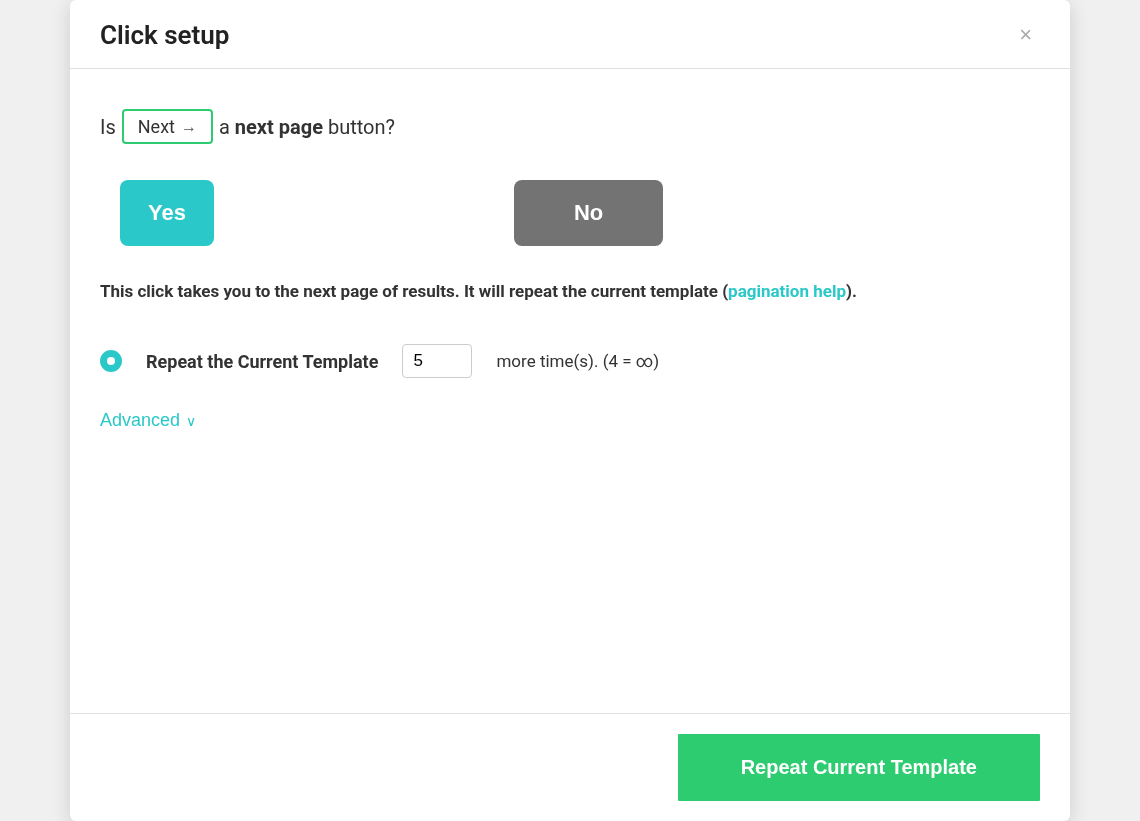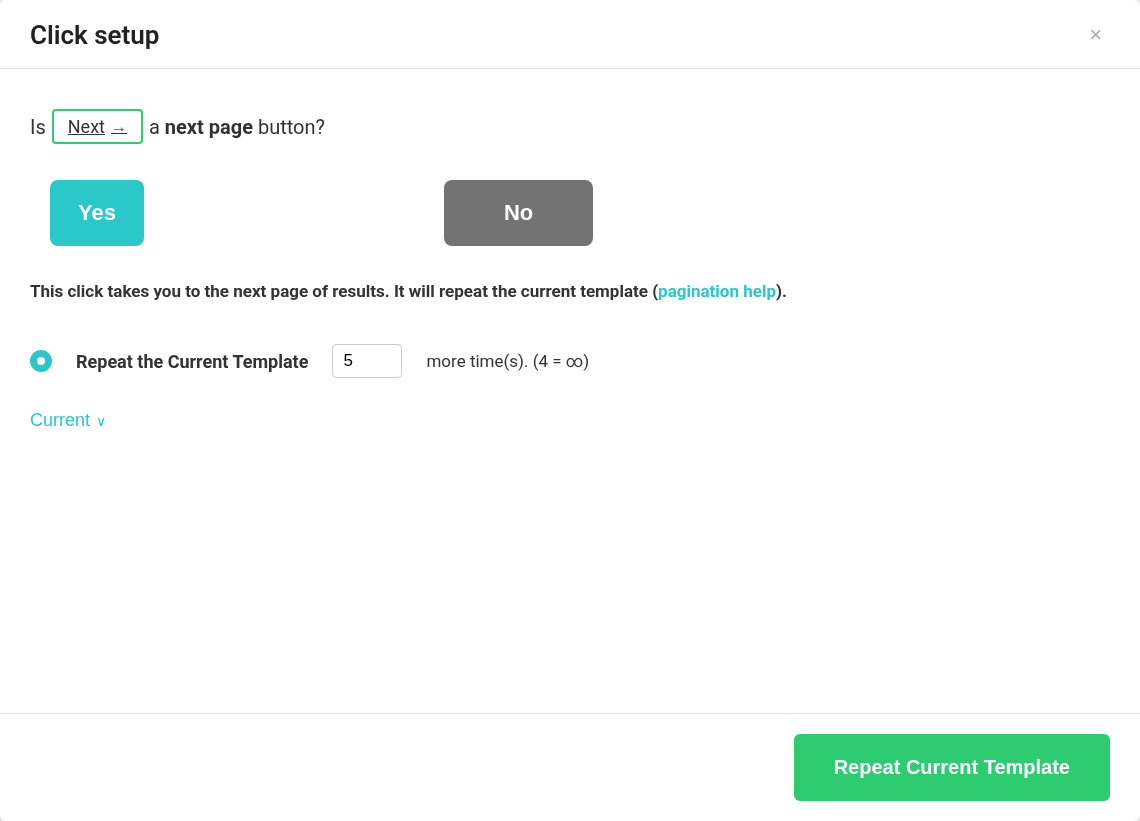--- a/index.html
+++ b/index.html
@@ -12,21 +12,21 @@
       background: #f0f0f0;
       display: flex;
       align-items: center;
       justify-content: center;
       min-height: 100vh;
       font-family: -apple-system, BlinkMacSystemFont, "Segoe UI", Roboto, Helvetica, Arial, sans-serif;
     }
 
     .modal {
       background: #fff;
-      width: 1140px;
+      width: 1000px;
       min-height: 821px;
       border-radius: 6px;
       box-shadow: 0 4px 20px rgba(0,0,0,0.15);
       display: flex;
       flex-direction: column;
       position: relative;
     }
 
     .modal-header {
       padding: 20px 30px 18px 30px;
@@ -69,21 +69,20 @@
     .next-button-preview {
       display: inline-flex;
       align-items: center;
       gap: 6px;
       border: 2px solid #2ecc71;
       border-radius: 4px;
       padding: 5px 14px;
       font-size: 18px;
       color: #333;
       background: #fff;
-      text-decoration: underline;
     }
 
     .arrow-icon {
       font-size: 16px;
       color: #555;
     }
 
     .question-text strong {
       font-weight: 700;
     }
@@ -208,24 +207,24 @@
       border-top: 1px solid #e0e0e0;
       padding: 20px 30px;
       display: flex;
       justify-content: flex-end;
     }
 
     .btn-repeat-template {
       background: #2ecc71;
       color: #fff;
       border: none;
-      border-radius: 6px;
+      border-radius: 1px;
       font-size: 20px;
       font-weight: 600;
-      padding: 22px 40px;
+      padding: 22px 63px;
       cursor: pointer;
     }
   </style>
 </head>
 <body>
 
 <div class="modal">
   <div class="modal-header">
     <h1 class="modal-title">Click setup</h1>
     <button class="close-btn">×</button>
@@ -255,21 +254,21 @@
     </p>
 
     <div class="repeat-row">
       <span class="radio-dot"></span>
       <span class="repeat-label">Repeat the Current Template</span>
       <input class="repeat-input" type="text" value="5" style="">
       <span class="repeat-suffix">more time(s). (4 = ∞)</span>
     </div>
 
     <div class="advanced-row">
-      <button class="advanced-link">Current</button>
+      <button class="advanced-link">Advanced</button>
       <span class="chevron-icon">∨</span>
     </div>
   </div>
 
   <div class="modal-footer">
     <button class="btn-repeat-template">Repeat Current Template</button>
   </div>
 </div>
 
 </body></html>

